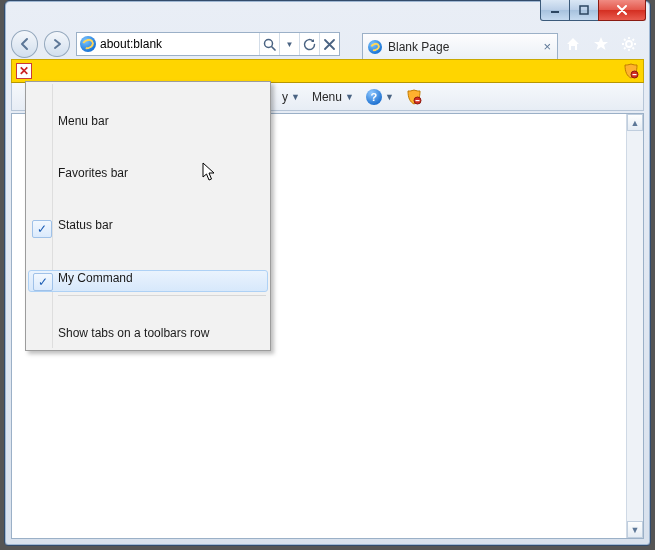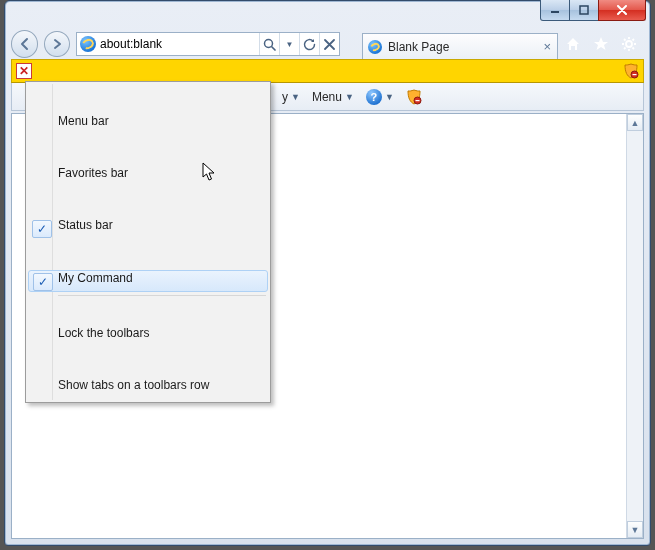--- a/index.html
+++ b/index.html
@@ -311,23 +311,20 @@
       <span>Status bar</span>
     </div>
     <div class="item hover">
       <span class="check">✓</span>
       <span>My Command</span>
     </div>
 
     <div class="sep"></div>
 
     <div class="item">
-      <span>Lock the toolbars</span>
-    </div>
-    <div class="item">
       <span>Show tabs on a toolbars row</span>
     </div>
   </div>
 
   <div class="cursor">
     <svg width="16" height="22">
         <path d="M1 1 L1 15 L4.5 12 L7 18 L9.5 17 L7 11 L12 11 Z" fill="#fff" stroke="#000" stroke-width="1"></path>
       </svg>
   </div>
 

